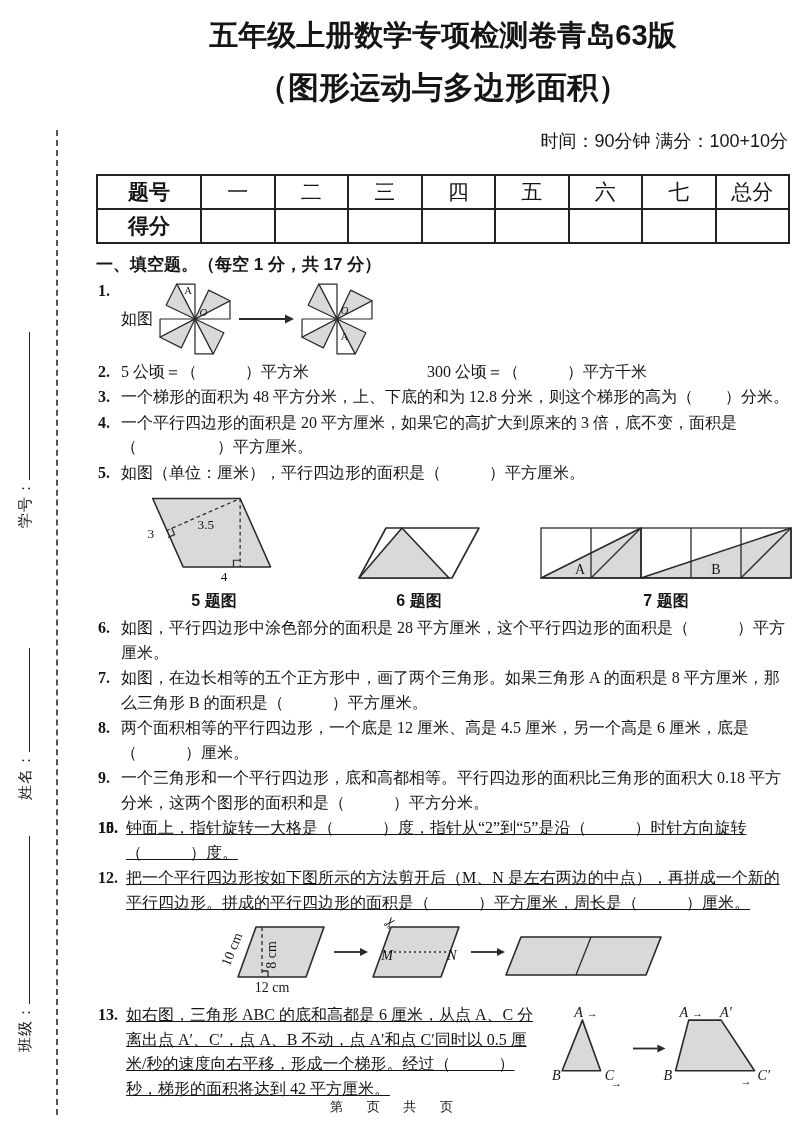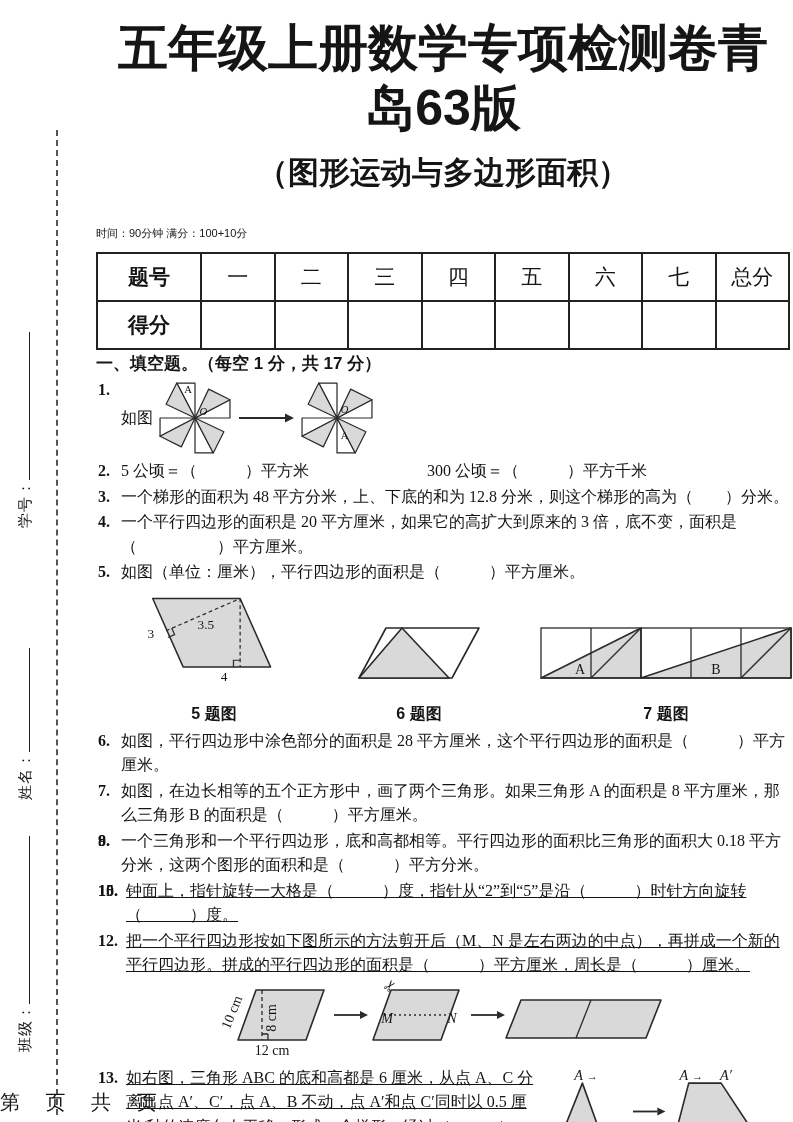--- a/index.html
+++ b/index.html
@@ -24,76 +24,76 @@
   .side-field:nth-of-type(1) { top:305px; } .side-field:nth-of-type(1) .blank { width:112px; }
   .side-field:nth-of-type(2) { top:528px; } .side-field:nth-of-type(2) .blank { width:148px; }
   .side-field:nth-of-type(3) { top:800px; } .side-field:nth-of-type(3) .blank { width:104px; }
   .side-field:nth-of-type(4) { top:1052px;} .side-field:nth-of-type(4) .blank { width:168px; }
 
   
   .content { position:absolute; left:96px; top:12px; width:694px; }
 
   .title {
     font-family:"Liberation Sans", sans-serif; font-weight:700;
-    font-size:50px; line-height:1.2; text-align:center; margin:6px 0 6px;
+    font-size:29px; line-height:1.2; text-align:center; margin:6px 0 6px;
     letter-spacing:0px;
   }
   .subtitle {
     font-family:Liberation Sans, sans-serif; font-weight:700;
-    font-size:31px; text-align:center; margin:14px 0 32px;
+    font-size:31px; text-align:center; margin:14px 0 20px;
   }
   .meta {
     font-family:"Liberation Sans", sans-serif;
-    font-size:11px; margin:0 2px 11px 0;
+    font-size:18px; text-align:right; margin:0 2px 21px 0;
   }
 
   table.score { border-collapse:collapse; width:100%; table-layout:fixed; }
   table.score td {
-    border:2px solid #222; height:48px; text-align:center;
+    border:2px solid #222; height:34px; text-align:center;
     font-size:21px; padding:0;
   }
   table.score td.lab { font-weight:700; }
   table.score col.c0 { width:104px; }
 
   .section-heading {
     font-family:"Liberation Sans", sans-serif; font-weight:700;
-    font-size:17px; margin:2px 0 3px;
+    font-size:17px; margin:9px 0 3px;
   }
 
   .q { position:relative; padding-left:25px; font-size:16px; line-height:24.5px; margin:1px 0; }
   .q .qnum { position:absolute; left:2px; font-weight:700; }
   .q.q-two-digit { padding-left:30px;text-decoration:underline; }
 
   .q1-row { display:flex; align-items:center; gap:4px; }
   .q2 .part-b { margin-left:114px; }
 
   
   .figs { display:flex; align-items:flex-end; margin:4px 0 4px 30px; }
   .fig { text-align:center; }
   .fig + .fig { margin-left:52px; }
-  .fig-caption { font-weight:700; font-size:16px; margin-top:16px; font-family:"Liberation Sans", sans-serif; }
+  .fig-caption { font-weight:700; font-size:16px; margin-top:3px; font-family:"Liberation Sans", sans-serif; }
 
   .fig12-row { margin:2px 0 2px 120px; }
 
   .q13-wrap { overflow:hidden; }
   .q13-fig { float:right; width:238px; margin:2px 0 0 6px; }
 
   svg text { font-family:"Liberation Serif", serif; fill:#151515; }
   svg .it { font-style:italic; }
   svg .lbl { font-size:14px; }
   .shape { stroke:#2a2a2a; stroke-width:1.6; stroke-linejoin:round; }
   .fill-g { fill:#d9d9d9; }
   .fill-w { fill:#ffffff; }
   .dash { stroke:#2a2a2a; stroke-width:1.3; stroke-dasharray:4 3; fill:none; }
   .dots { stroke:#2a2a2a; stroke-width:1.3; stroke-dasharray:2 3; fill:none; }
   .thin { stroke:#2a2a2a; stroke-width:1.3; fill:none; }
 
   .footer {
-    position:absolute; left:0; right:0; bottom:6px; text-align:left;
-    font-size:20px; letter-spacing:10px; font-family:"Liberation Sans", sans-serif;
+    position:absolute; left:0; right:0; bottom:6px; text-align:center;
+    font-size:13px; letter-spacing:10px; font-family:"Liberation Sans", sans-serif;
   }
 </style>
 </head>
 <body>
 
 <div class="side-rule"></div>
 
 <div class="side-field">
   <span>学号：</span><span class="blank"></span>
 </div>
@@ -260,20 +260,21 @@
     <span>如图，平行四边形中涂色部分的面积是 28 平方厘米，这个平行四边形的面积是（　　　）平方厘米。</span>
   </div>
 
   <div class="q">
     <span class="qnum">7.</span>
     <span>如图，在边长相等的五个正方形中，画了两个三角形。如果三角形 A 的面积是 8 平方厘米，那么三角形 B 的面积是（　　　）平方厘米。</span>
   </div>
 
   <div class="q">
     <span class="qnum">8.</span>
+    <span>两个面积相等的平行四边形，一个底是 12 厘米、高是 4.5 厘米，另一个高是 6 厘米，底是（　　　）厘米。</span>
   </div>
 
   <div class="q">
     <span class="qnum">9.</span>
     <span>一个三角形和一个平行四边形，底和高都相等。平行四边形的面积比三角形的面积大 0.18 平方分米，这两个图形的面积和是（　　　）平方分米。</span>
   </div>
 
   <div class="q q-two-digit">
     <span class="qnum">10.</span>
   </div>

